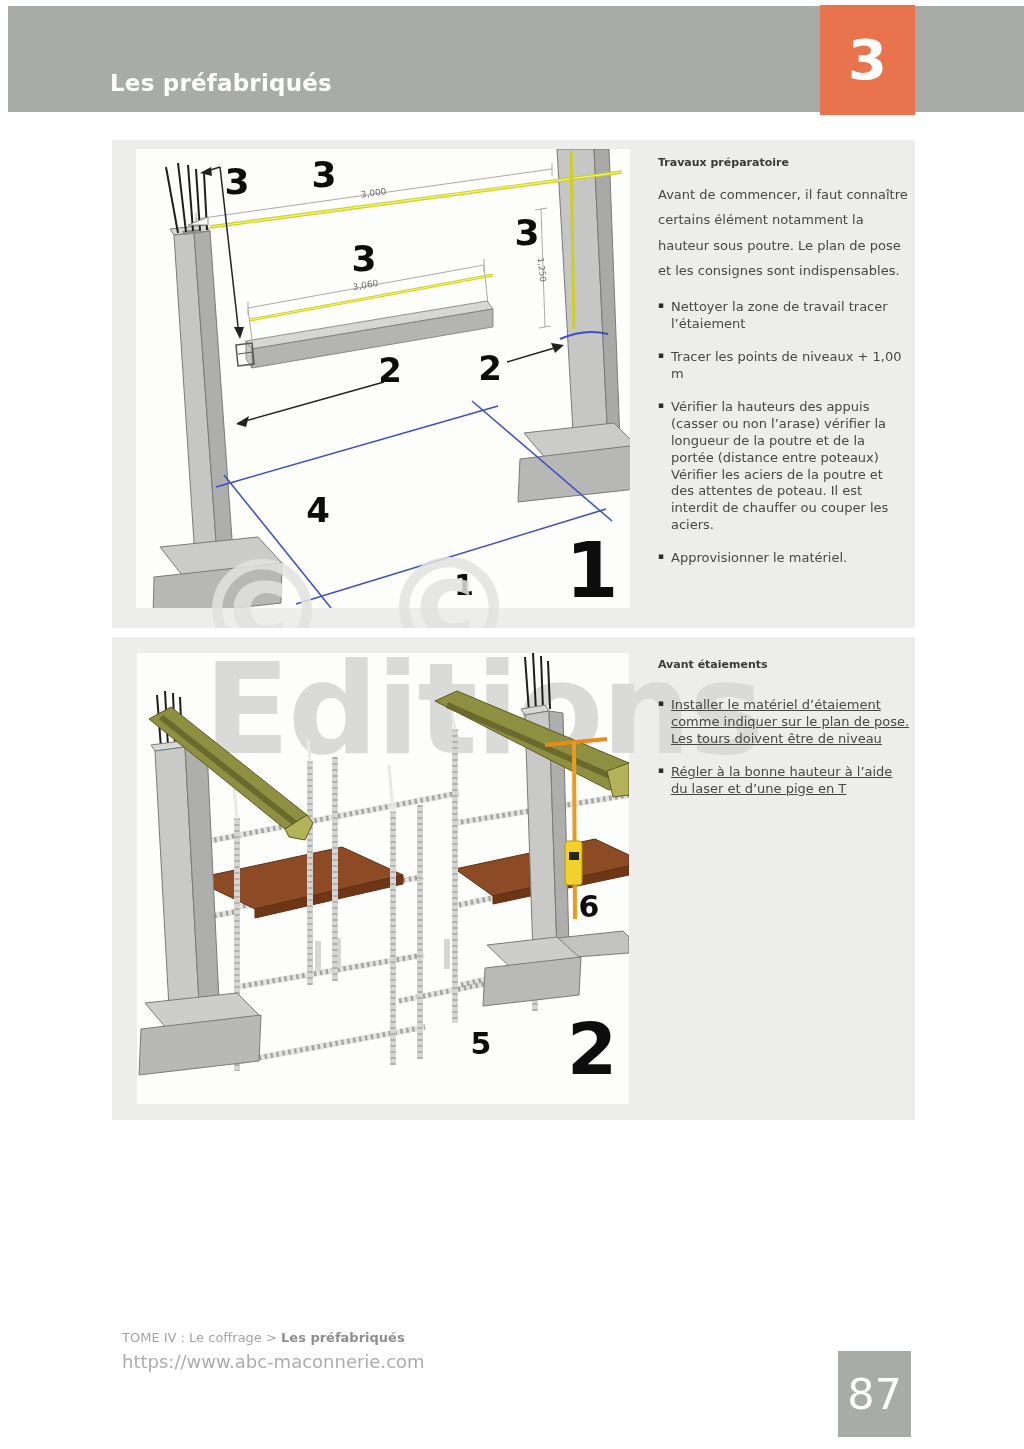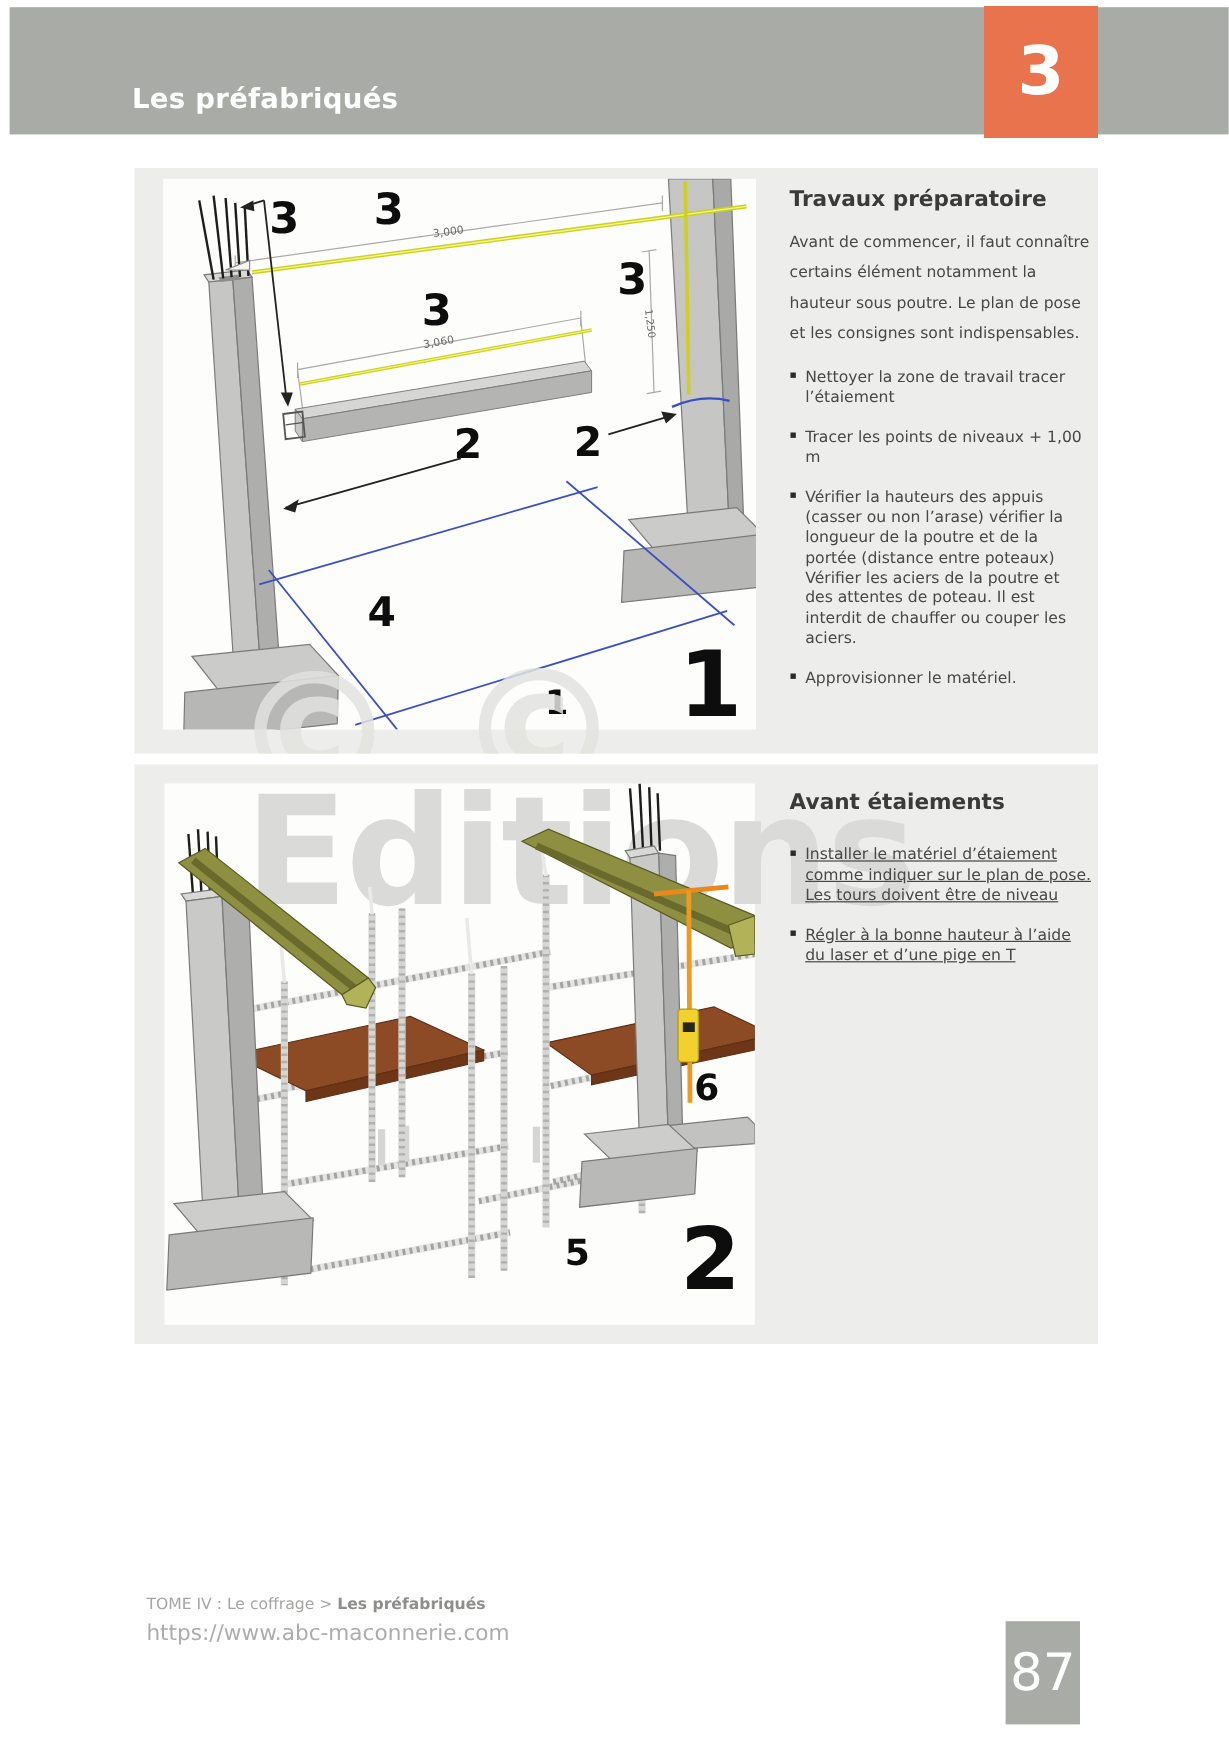--- a/index.html
+++ b/index.html
@@ -17,38 +17,38 @@
   .panel1{left:112px;top:140px;width:803px;height:488px;}
   .panel2{left:112px;top:637px;width:803px;height:483px;}
   .figwhite{background:#fdfdfc;z-index:0;}
   .fig1{left:24px;top:9px;width:494px;height:459px;}
   .fig2{left:25px;top:16px;width:492px;height:451px;}
   .figsvg{z-index:2;}
   
   .textcol{width:252px;color:#474747;z-index:2;}
   .t1{left:546px;top:16px;}
   .t2{left:546px;top:21px;}
-  .sec-heading{font-size:18px;font-weight:bold;color:#3a3a3a;margin:0 0 0 0;}
+  .sec-heading{font-size:11px;font-weight:bold;color:#3a3a3a;margin:0 0 0 0;}
   .intro{font-size:13px;line-height:1.95;margin:13px 0 0 0;}
   ul.bullets{list-style:none;margin:11px 0 0 0;padding:0;font-size:13px;line-height:1.3;}
   ul.bullets li{position:relative;padding-left:13px;margin:16px 0 3px 0;}
   ul.bullets li::before{content:"▪";position:absolute;left:0;top:1px;font-size:9px;color:#2b2b2b;}
   .t2 ul.bullets{margin-top:26px;text-decoration:underline;}
   
   .wm{left:92px;top:14px;z-index:1;color:#dadad8;font-weight:bold;font-size:126px;
       line-height:.93;letter-spacing:-2px;white-space:nowrap;}
   .copyright{z-index:3;color:#e2e2e0;opacity:.85;font-size:138px;font-weight:600;line-height:1;
              transform:translate(-50%,-50%);}
   .cp1{left:150px;top:472px;}
   .cp2{left:337px;top:470px;}
   
   .crumbs{left:122px;top:1328px;font-size:13px;color:#a4a4a2;line-height:1.5;}
   .crumbs b{color:#8e8e8c;}
   .url{font-size:18px;color:#acacaa;}
-  .pagebox{left:838px;top:1351px;width:62px;height:86px;background:#a8aba6;
+  .pagebox{left:838px;top:1351px;width:73px;height:86px;background:#a8aba6;
            display:flex;align-items:center;justify-content:center;}
   .pagebox span{color:#fff;font-size:43px;font-weight:400;}
   svg text{font-family:"DejaVu Sans",sans-serif;}
   .lbl{font-weight:bold;fill:#0d0d0d;}
   .dimlbl{fill:#6a6a68;}
 </style>
 </head>
 <body>
 
 <div class="abs band"></div>

